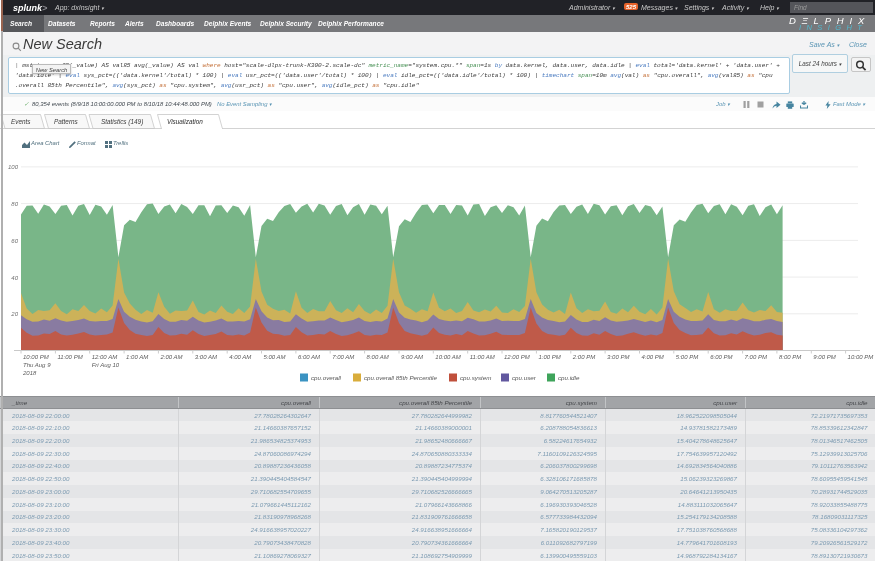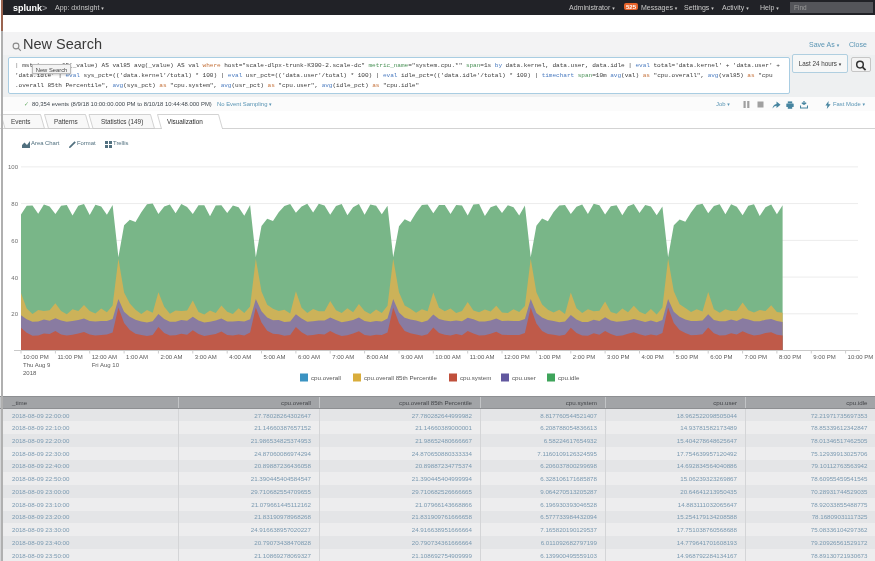--- a/index.html
+++ b/index.html
@@ -1,16 +1,16 @@
 <!DOCTYPE html>
 <html><head><meta charset="utf-8">
 <style>
 * { margin:0; padding:0; box-sizing:border-box; }
 html,body { width:875px; height:561px; background:#fff; font-family:"Liberation Sans",sans-serif; overflow:hidden; }
-#page { position:relative; width:715px; height:561px; background:#fff; }
+#page { position:relative; width:715px; height:561px; background:#fff;font-style:italic; }
 .abs { position:absolute; }
 
 #ledge { left:1px; top:0; width:1.5px; height:561px; background:#b0b0b0; }
 #ledge2 { left:1px; top:0; width:1.5px; height:31px; background:#9a6450; }
 
 #topbar { left:3px; top:0; width:872px; height:14.5px; background:#212227; color:#c9c9c9; }
 #topbar .it { position:absolute; top:3.5px; font-size:7px; }
 #logo { position:absolute; left:10px; top:2.5px; font-size:9px; font-weight:bold; color:#fff; }
 #logo span { color:#8a8a8f; }
 #findbox { position:absolute; left:787px; top:1.5px; width:83px; height:11.5px; background:#54555a; color:#9b9b9b; font-size:6.5px; padding:2px 0 0 4px; }
@@ -60,20 +60,33 @@
   <div class="abs" id="topbar">
     <div id="logo">splunk<span>&gt;</span></div>
     <div class="it" style="left:52px;">App: dxInsight <span style="font-size:5px;">▾</span></div>
     <div class="it" style="left:566px;">Administrator <span style="font-size:5px;">▾</span></div>
     <div class="badge" style="left:621px;">525</div>
     <div class="it" style="left:638px;">Messages <span style="font-size:5px;">▾</span></div>
     <div class="it" style="left:681px;">Settings <span style="font-size:5px;">▾</span></div>
     <div class="it" style="left:719px;">Activity <span style="font-size:5px;">▾</span></div>
     <div class="it" style="left:757px;">Help <span style="font-size:5px;">▾</span></div>
     <div id="findbox">Find</div>
+  </div>
+  <div class="abs" id="nav">
+    <div id="active"></div>
+    <div class="ni" style="left:7px;">Search</div>
+    <div class="ni" style="left:45px;">Datasets</div>
+    <div class="ni" style="left:87px;">Reports</div>
+    <div class="ni" style="left:122px;">Alerts</div>
+    <div class="ni" style="left:153px;">Dashboards</div>
+    <div class="ni" style="left:201px;">Delphix Events</div>
+    <div class="ni" style="left:257px;">Delphix Security</div>
+    <div class="ni" style="left:315px;">Delphix Performance</div>
+    <div id="dlpx">DΞLPHIX</div>
+    <div id="dlpx2">INSIGHT</div>
   </div>
   <div class="abs" id="hdr">
     <svg style="position:absolute;left:9px;top:10px;" width="10" height="10" viewBox="0 0 10 10">
         <circle cx="4" cy="4" r="2.9" fill="none" stroke="#8a8a8a" stroke-width="1.1"></circle>
         <line x1="6.2" y1="6.2" x2="8.8" y2="8.8" stroke="#8a8a8a" stroke-width="1.2"></line>
       </svg>
     <div id="nsearch">New Search</div>
     <div class="lnk" id="saveas">Save As <span style="font-size:5px;">▾</span></div>
     <div class="lnk" id="close">Close</div>
   </div>

